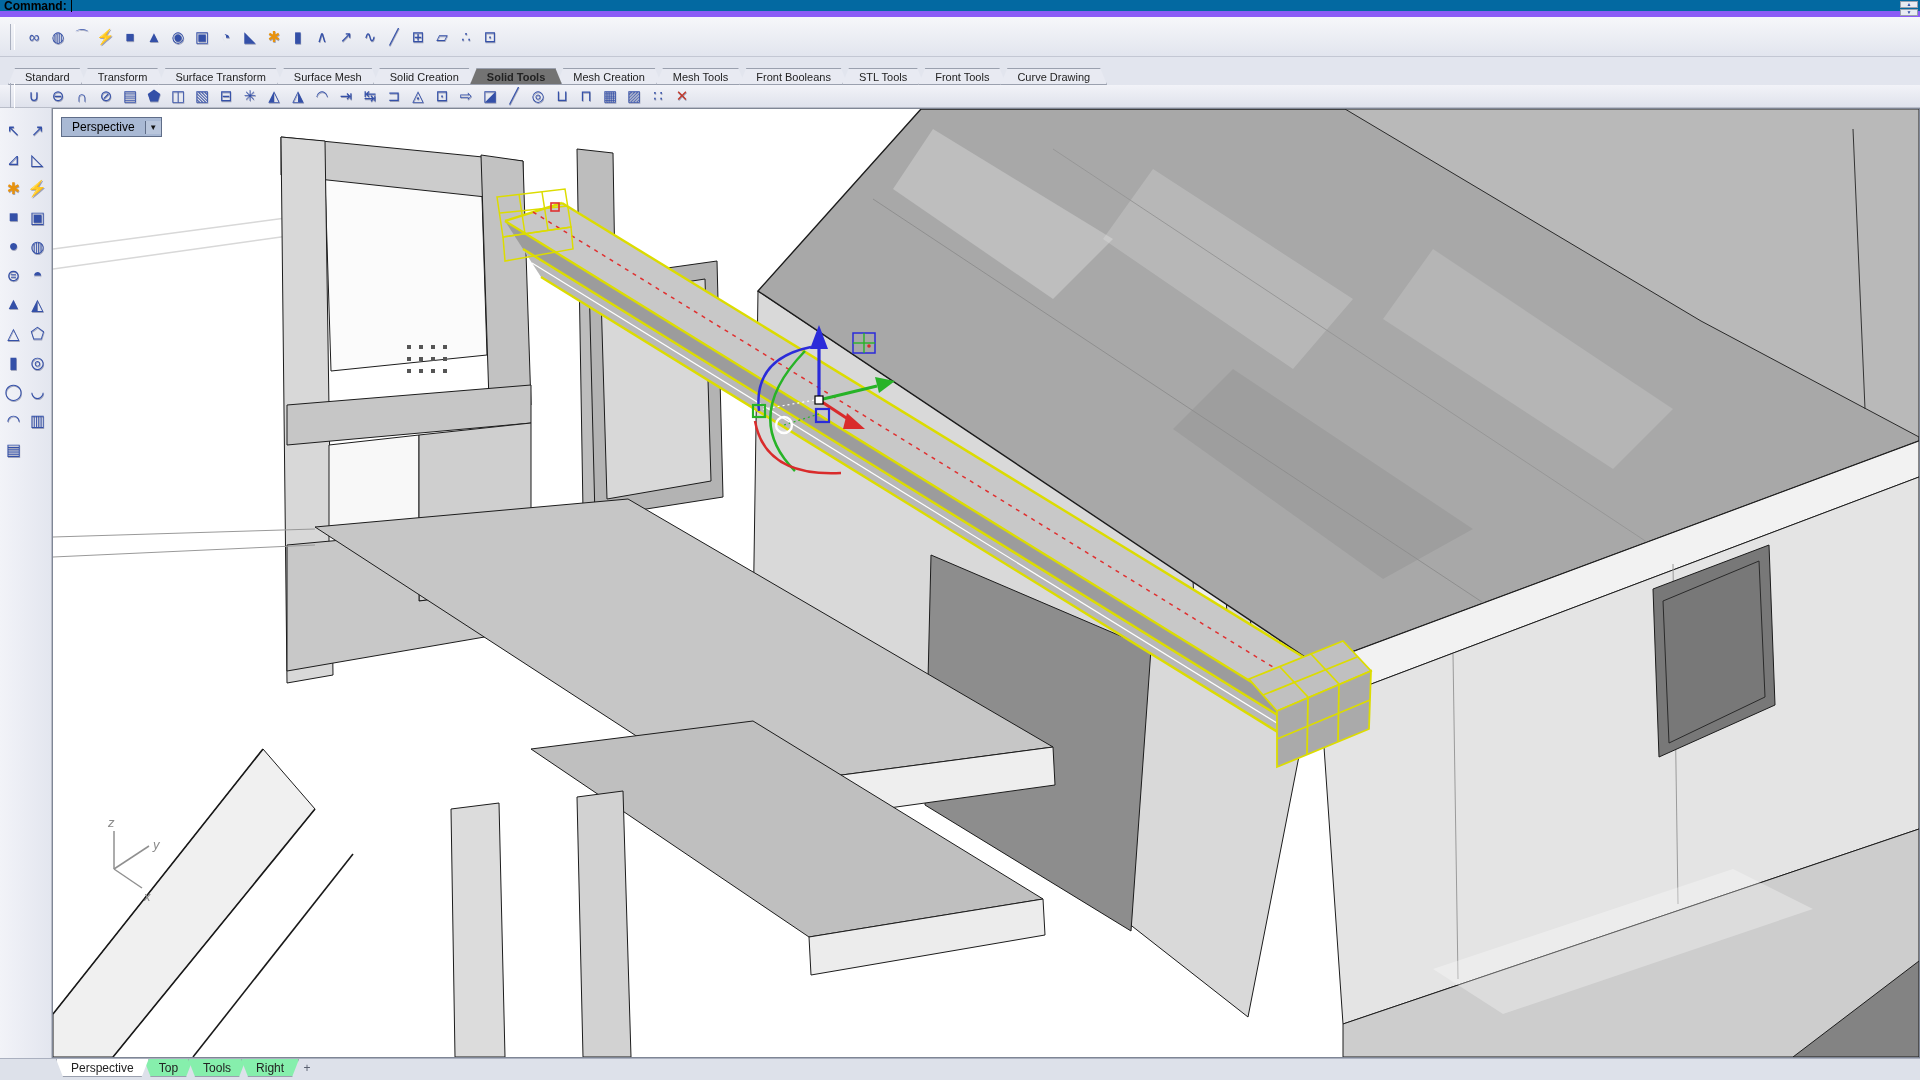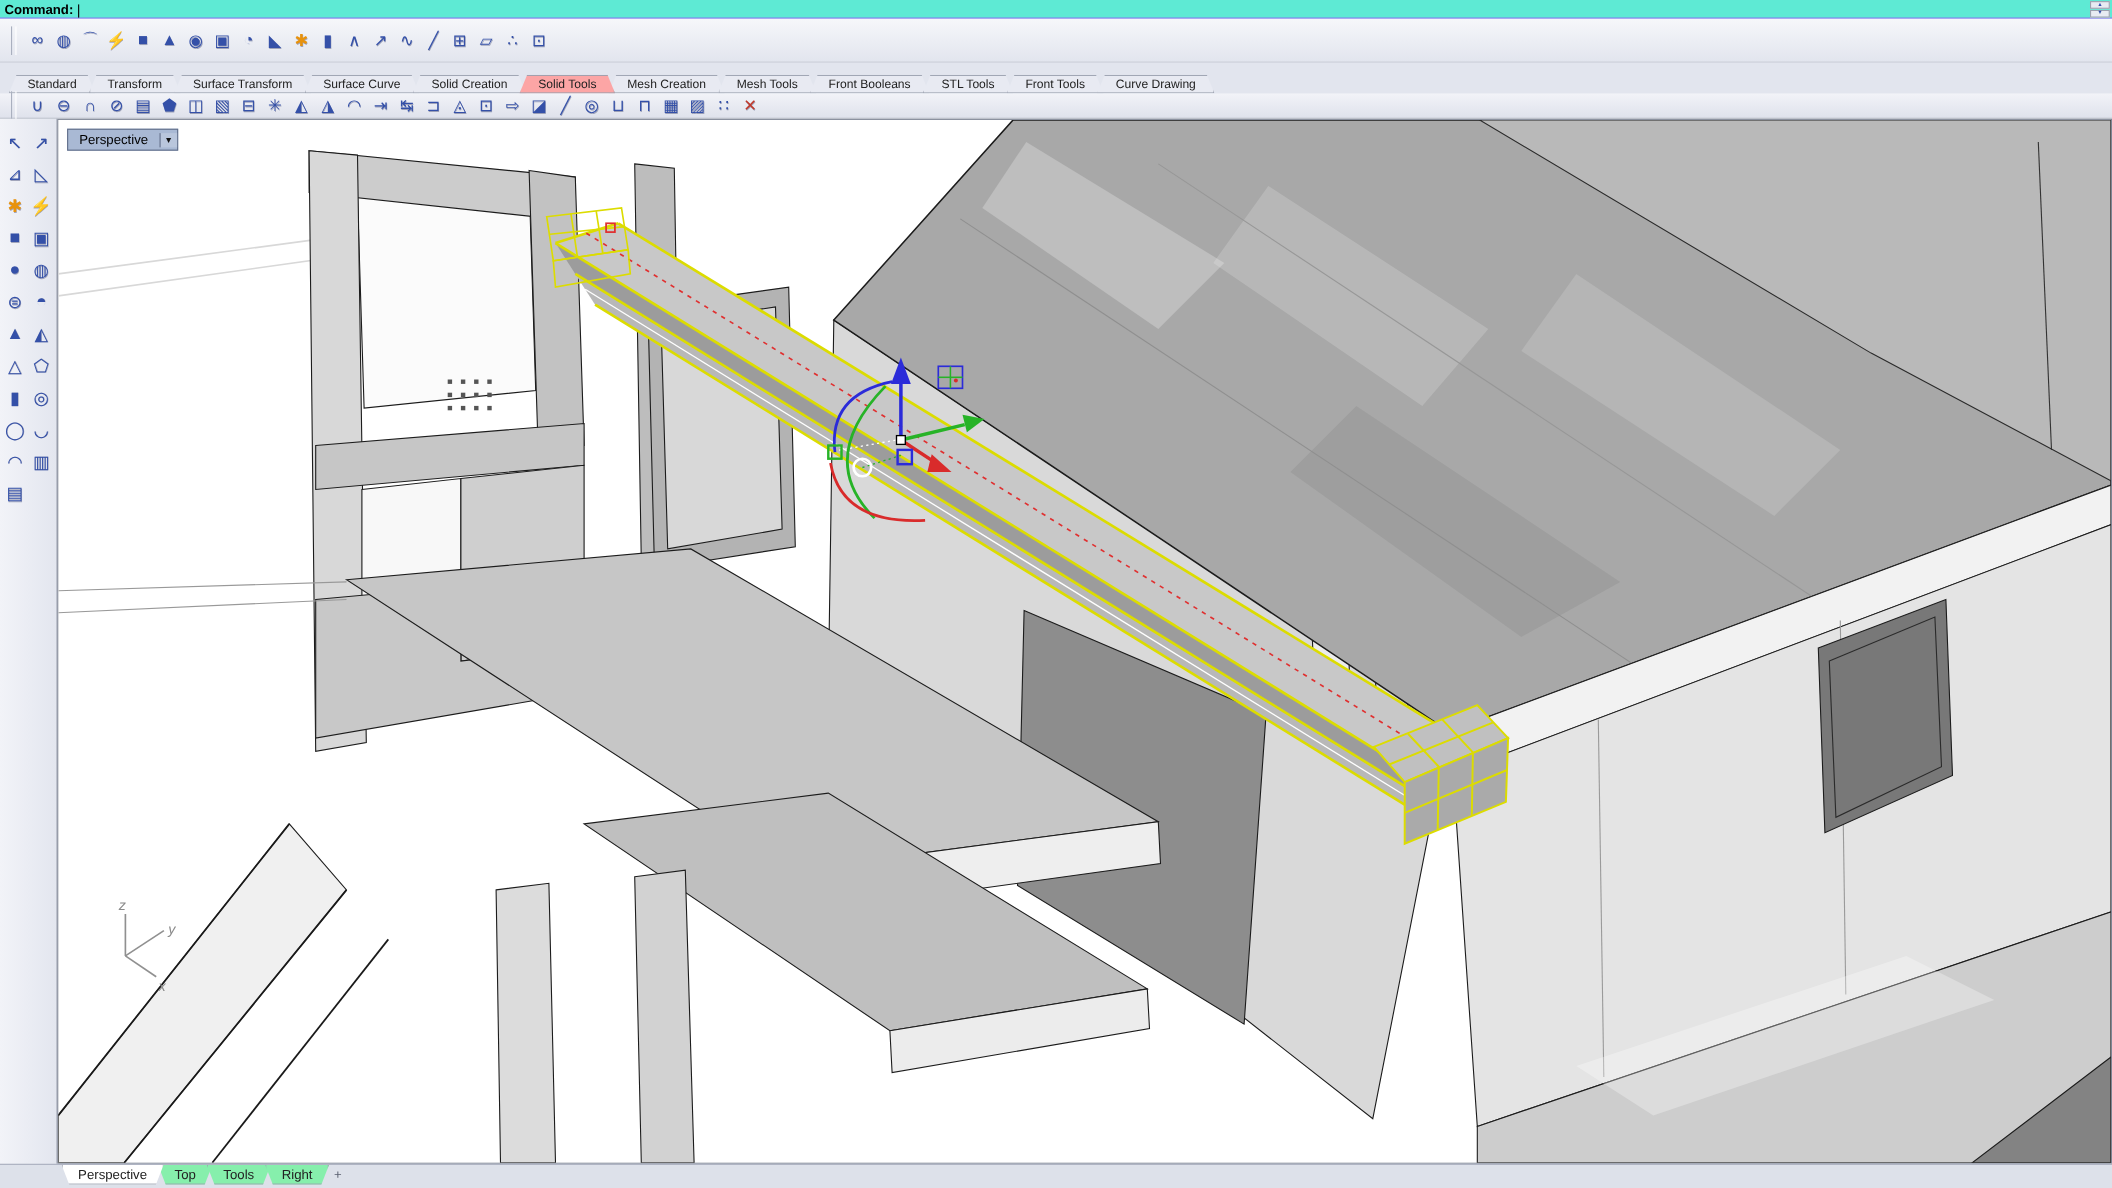--- a/index.html
+++ b/index.html
@@ -1,40 +1,40 @@
 <!DOCTYPE html>
 <html><head>
 <meta charset="utf-8">
 <style>
   * { margin:0; padding:0; box-sizing:border-box; }
   html,body { width:1920px; height:1080px; overflow:hidden;
     font-family:"Liberation Sans", sans-serif; background:#e6e9f0; }
 
   
   .command-bar { position:absolute; left:0; top:0; width:1920px; height:17px;
-    background:#5eead4; border-bottom:1px solid #8b5cf6; display:flex; align-items:flex-end; }
+    background:#0369a1; border-bottom:6px solid #8b5cf6; display:flex; align-items:center; }
   .command-bar .prompt { font-weight:bold; font-size:12px; color:#000; padding-left:4px; }
   .caret { display:inline-block; width:1px; height:12px; background:#000; margin-left:4px; }
   .cmd-spinners { position:absolute; right:2px; top:1px; width:18px; height:15px;
     display:flex; flex-direction:column; gap:1px; }
   .cmd-spinners button { flex:1; font-size:5px; line-height:5px; color:#3450a8;
     background:#e8ebf2; border:1px solid #9aa0ae; padding:0; }
 
   
   .toolbar1 { position:absolute; left:0; top:17px; width:1920px; height:40px;
     background:linear-gradient(#f6f7fa,#e2e5ee); border-bottom:1px solid #c3c7d3;
     display:flex; align-items:center; padding-left:10px; gap:2px; }
   .tabstrip { position:absolute; left:0; top:57px; width:1920px; height:28px;
     background:#e2e5ee; }
   .grip { width:5px; height:26px; border-left:1px solid #aab0bf; border-right:1px solid #fff; margin-right:6px; }
   .tabs-row { position:absolute; left:8px; bottom:0; height:34px; display:flex; align-items:flex-end; }
   .tab { height:17px; padding:0 16px; margin-right:-6px; background:#e8eaf2;
     border:1px solid #9aa0ae; display:flex; align-items:center; font-size:11px; color:#222;
     clip-path:polygon(7px 0, calc(100% - 7px) 0, 100% 100%, 0 100%); }
-  .tab.active { background:#fca5a5; z-index:3; font-weight:normal; }
+  .tab.active { background:#737373; z-index:3; font-weight:bold; }
   .toolbar2 { position:absolute; left:0; top:85px; width:1920px; height:23px;
     background:linear-gradient(#f2f3f8,#dfe2ec); border-bottom:1px solid #b9bdc9;
     display:flex; align-items:center; padding-left:10px; gap:2px; }
 
   .tbicon { width:22px; height:22px; display:flex; align-items:center; justify-content:center;
     color:#3450a8; font-size:15px; cursor:default; }
   .tbicon .glyph { text-shadow:0.5px 0.5px 0 rgba(20,30,80,.35); }
 
   
   .sidebar { position:absolute; left:0; top:108px; width:52px; height:950px;
@@ -152,21 +152,21 @@
   <div class="tab">
         <span>Standard</span>
       </div>
       <div class="tab">
         <span>Transform</span>
       </div>
       <div class="tab">
         <span>Surface Transform</span>
       </div>
       <div class="tab">
-        <span>Surface Curve</span>
+        <span>Surface Mesh</span>
       </div>
       <div class="tab">
         <span>Solid Creation</span>
       </div>
       <div class="tab active">
         <span>Solid Tools</span>
       </div>
       <div class="tab">
         <span>Mesh Creation</span>
       </div>

